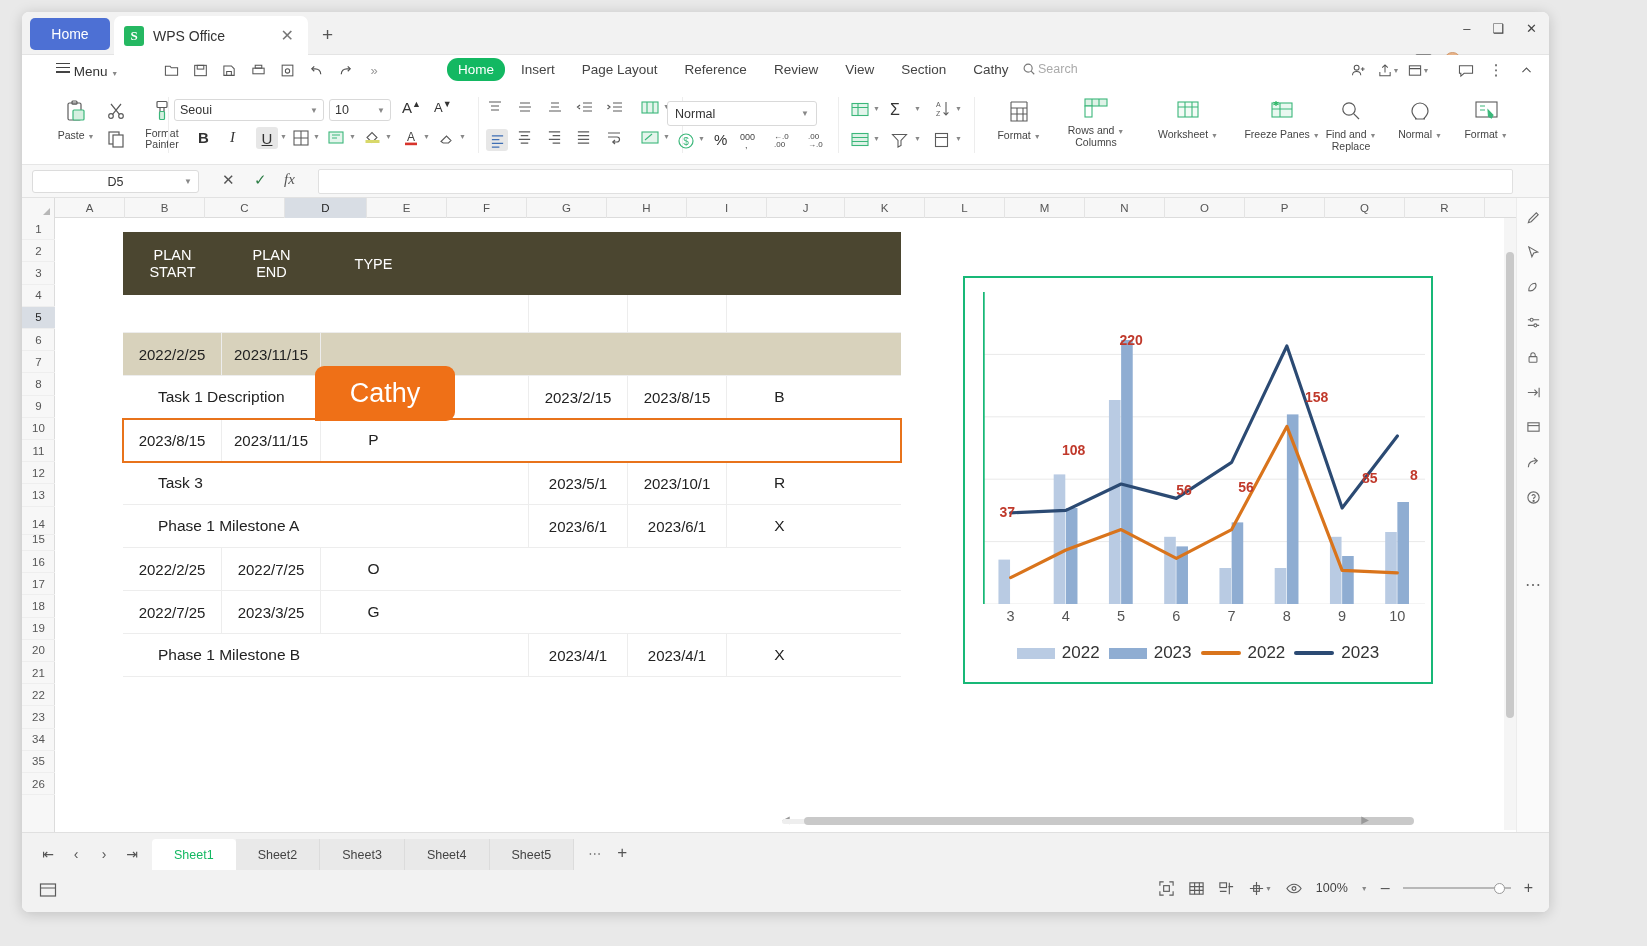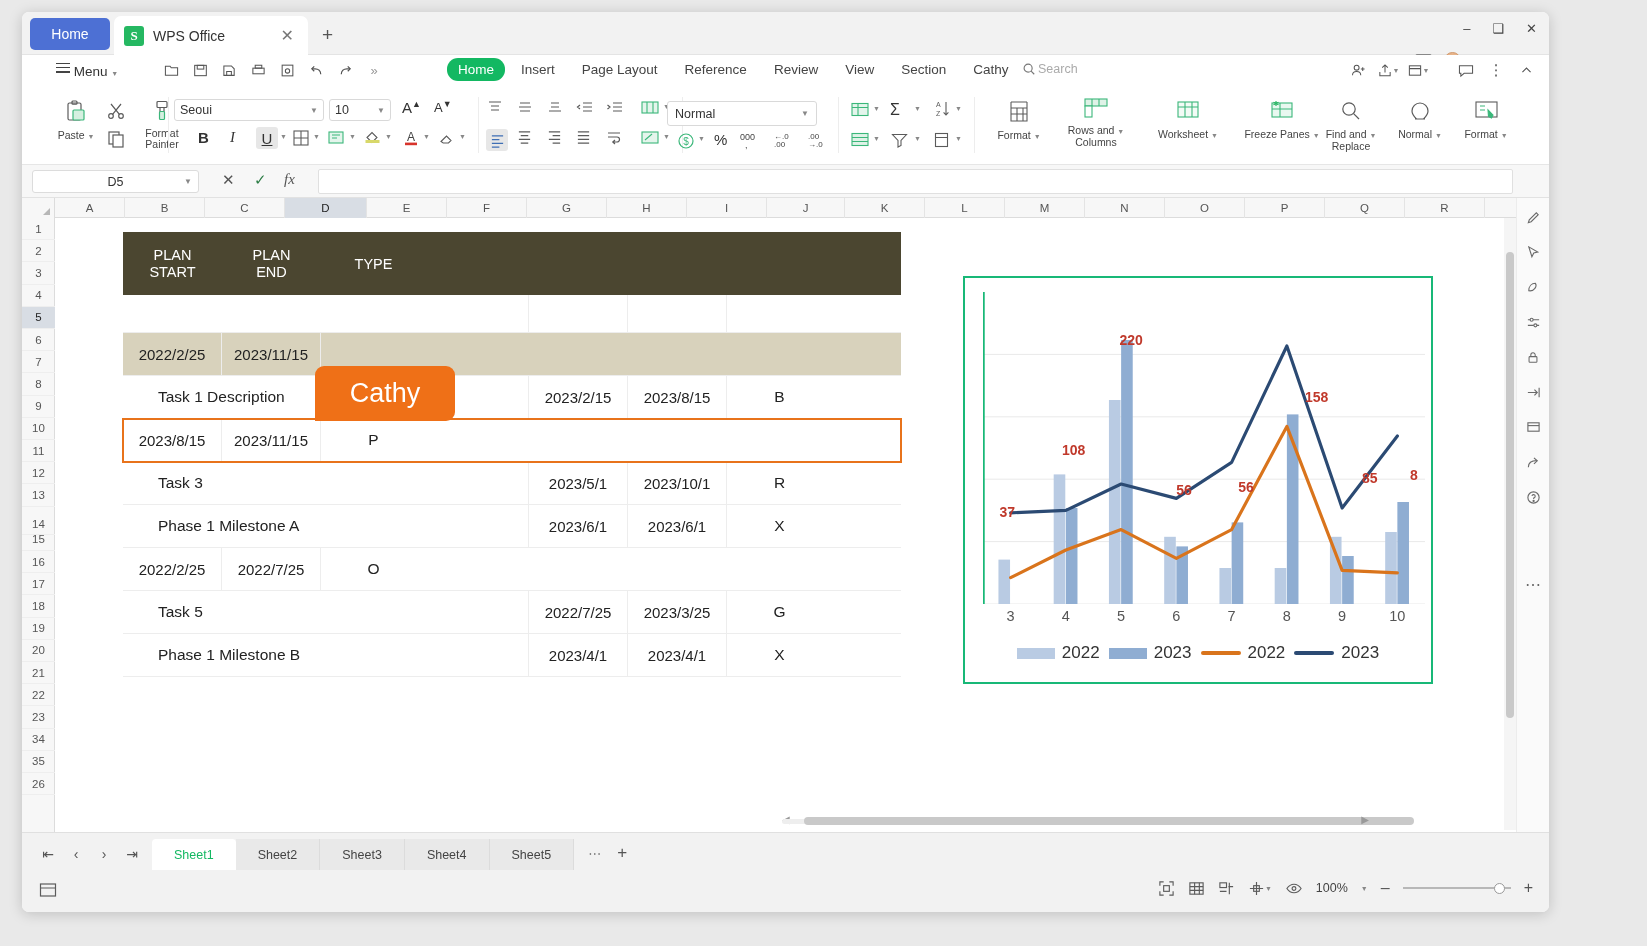--- a/index.html
+++ b/index.html
@@ -766,21 +766,20 @@
               <div class="c1">2023/6/1</div>
               <div class="c2">2023/6/1</div>
               <div class="c3">X</div>
             </div>
             <div class="trow">
               <div class="c1">2022/2/25</div>
               <div class="c2">2022/7/25</div>
               <div class="c3">O</div>
             </div>
             <div class="trow">
-              <div class="c0">Task 5</div>
               <div class="c1">2022/7/25</div>
               <div class="c2">2023/3/25</div>
               <div class="c3">G</div>
             </div>
             <div class="trow">
               <div class="c0">Phase 1 Milestone B</div>
               <div class="c1">2023/4/1</div>
               <div class="c2">2023/4/1</div>
               <div class="c3">X</div>
             </div>

